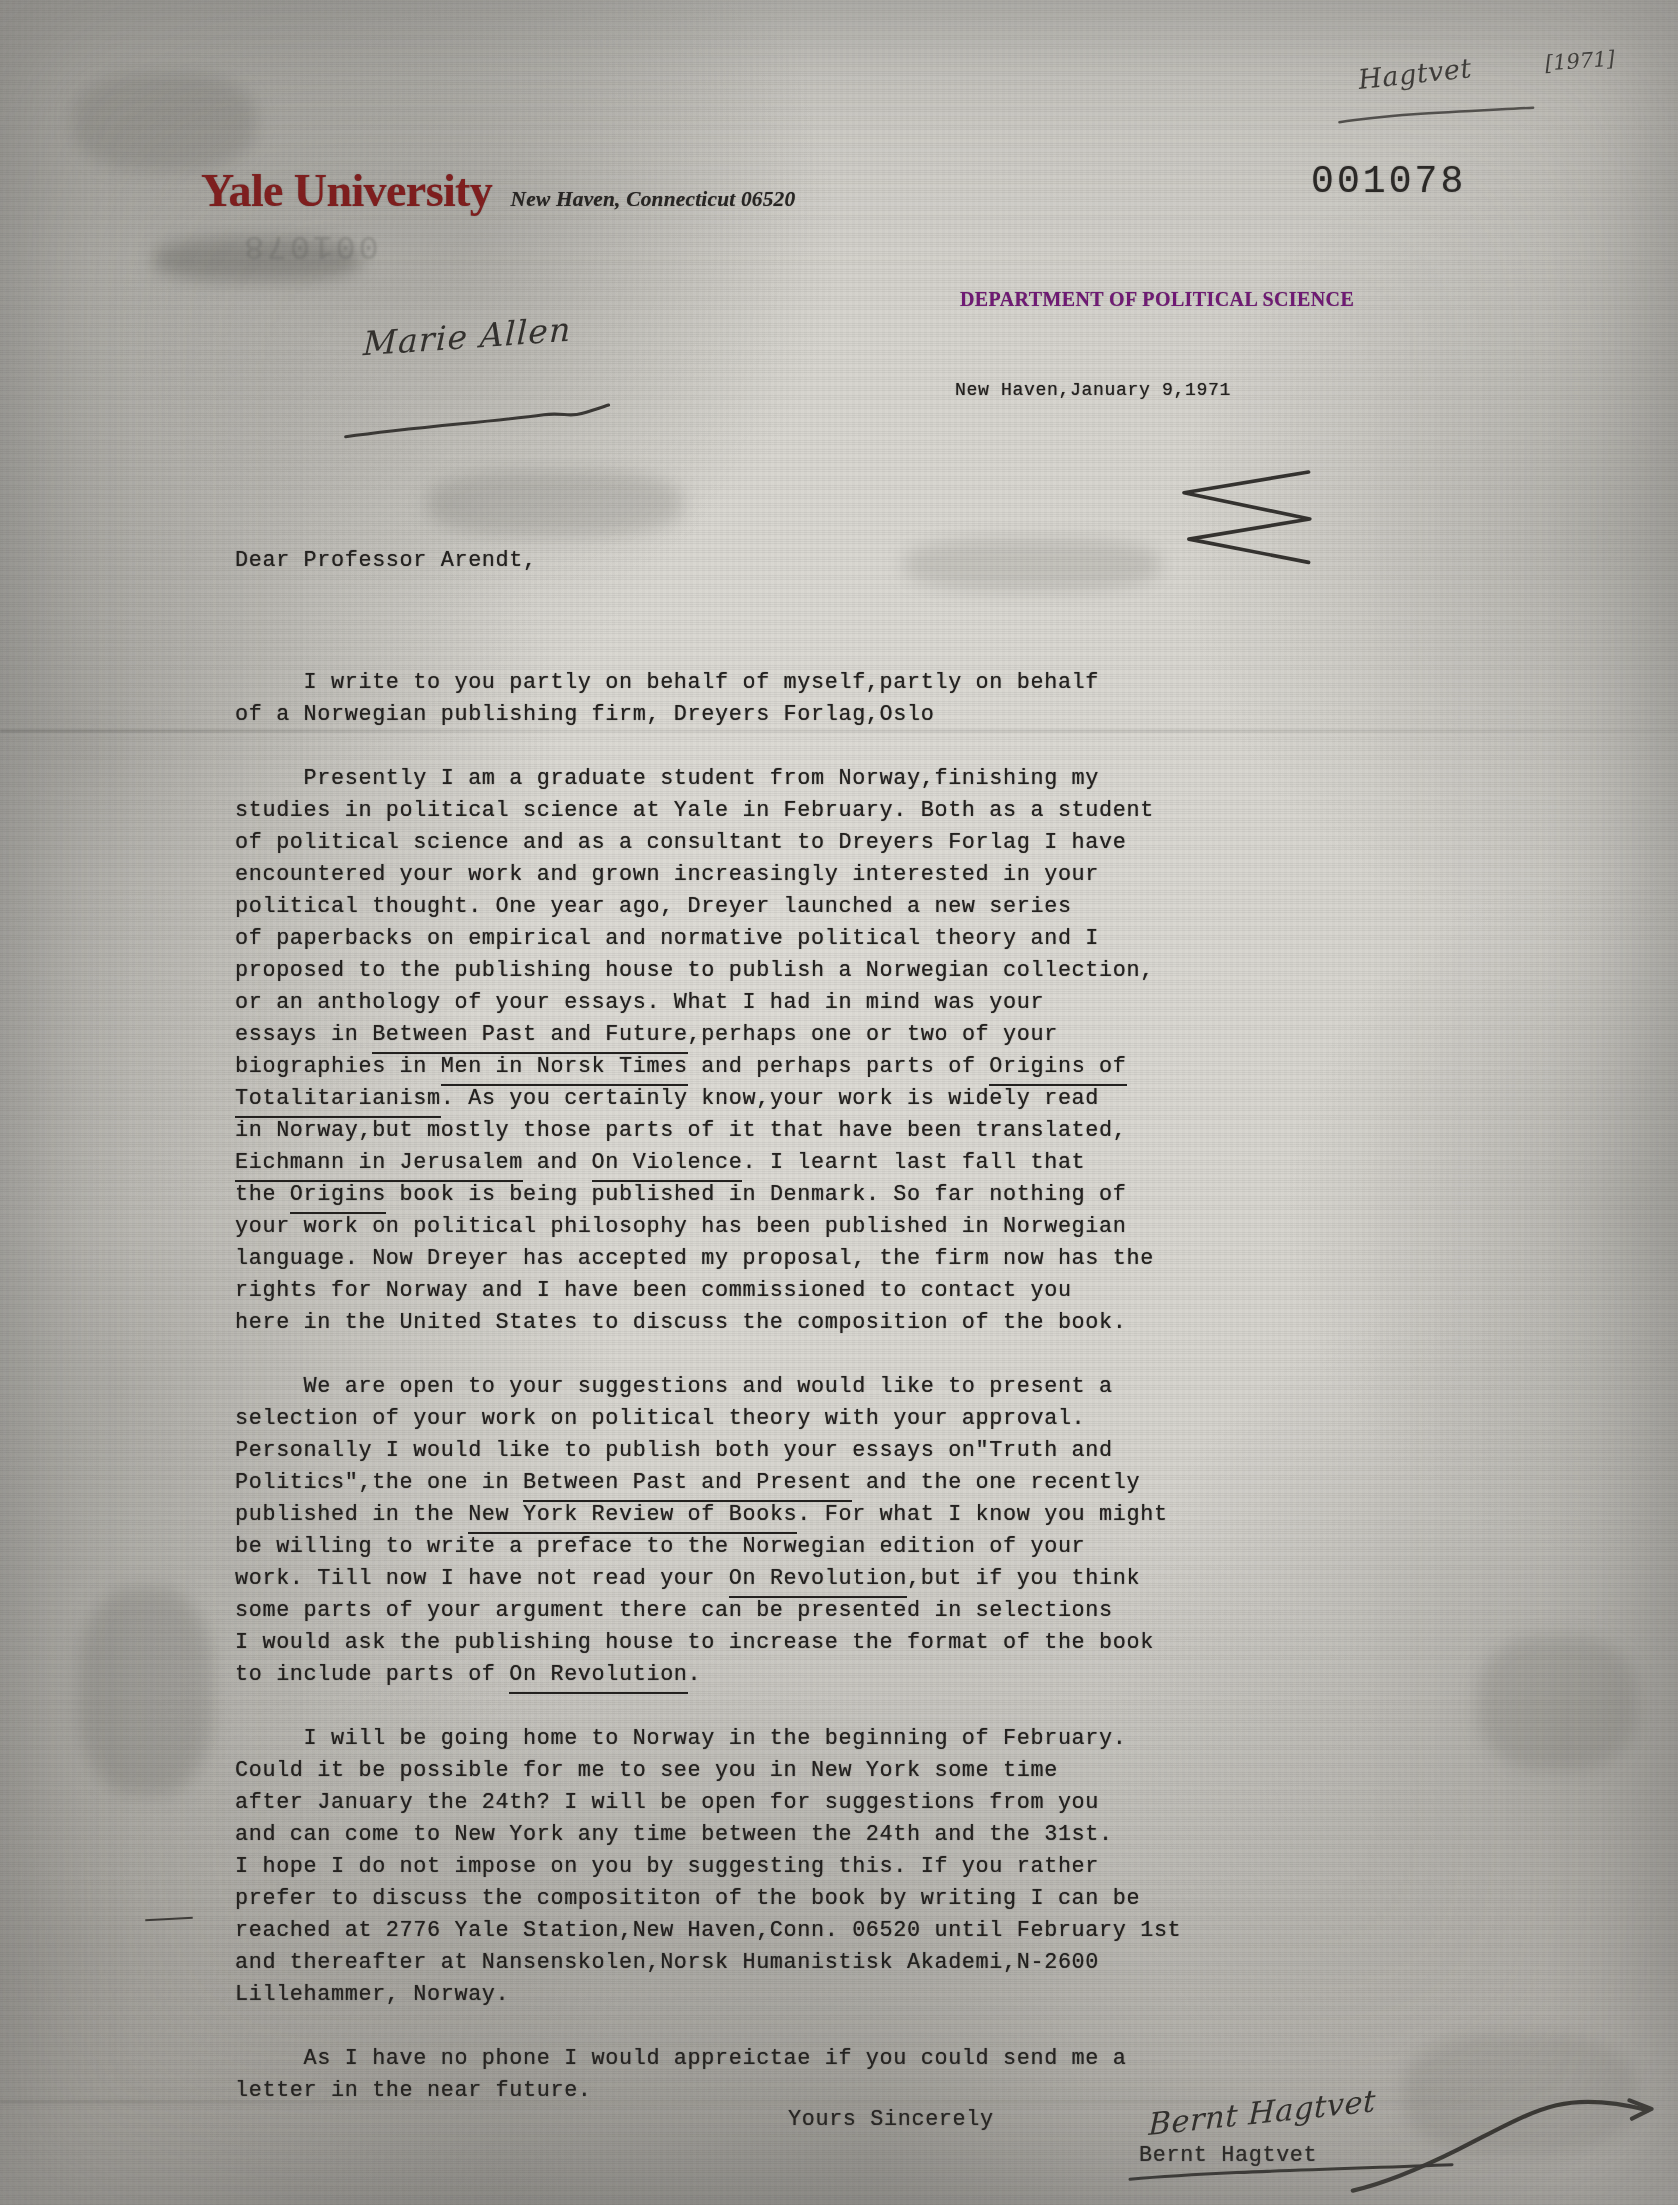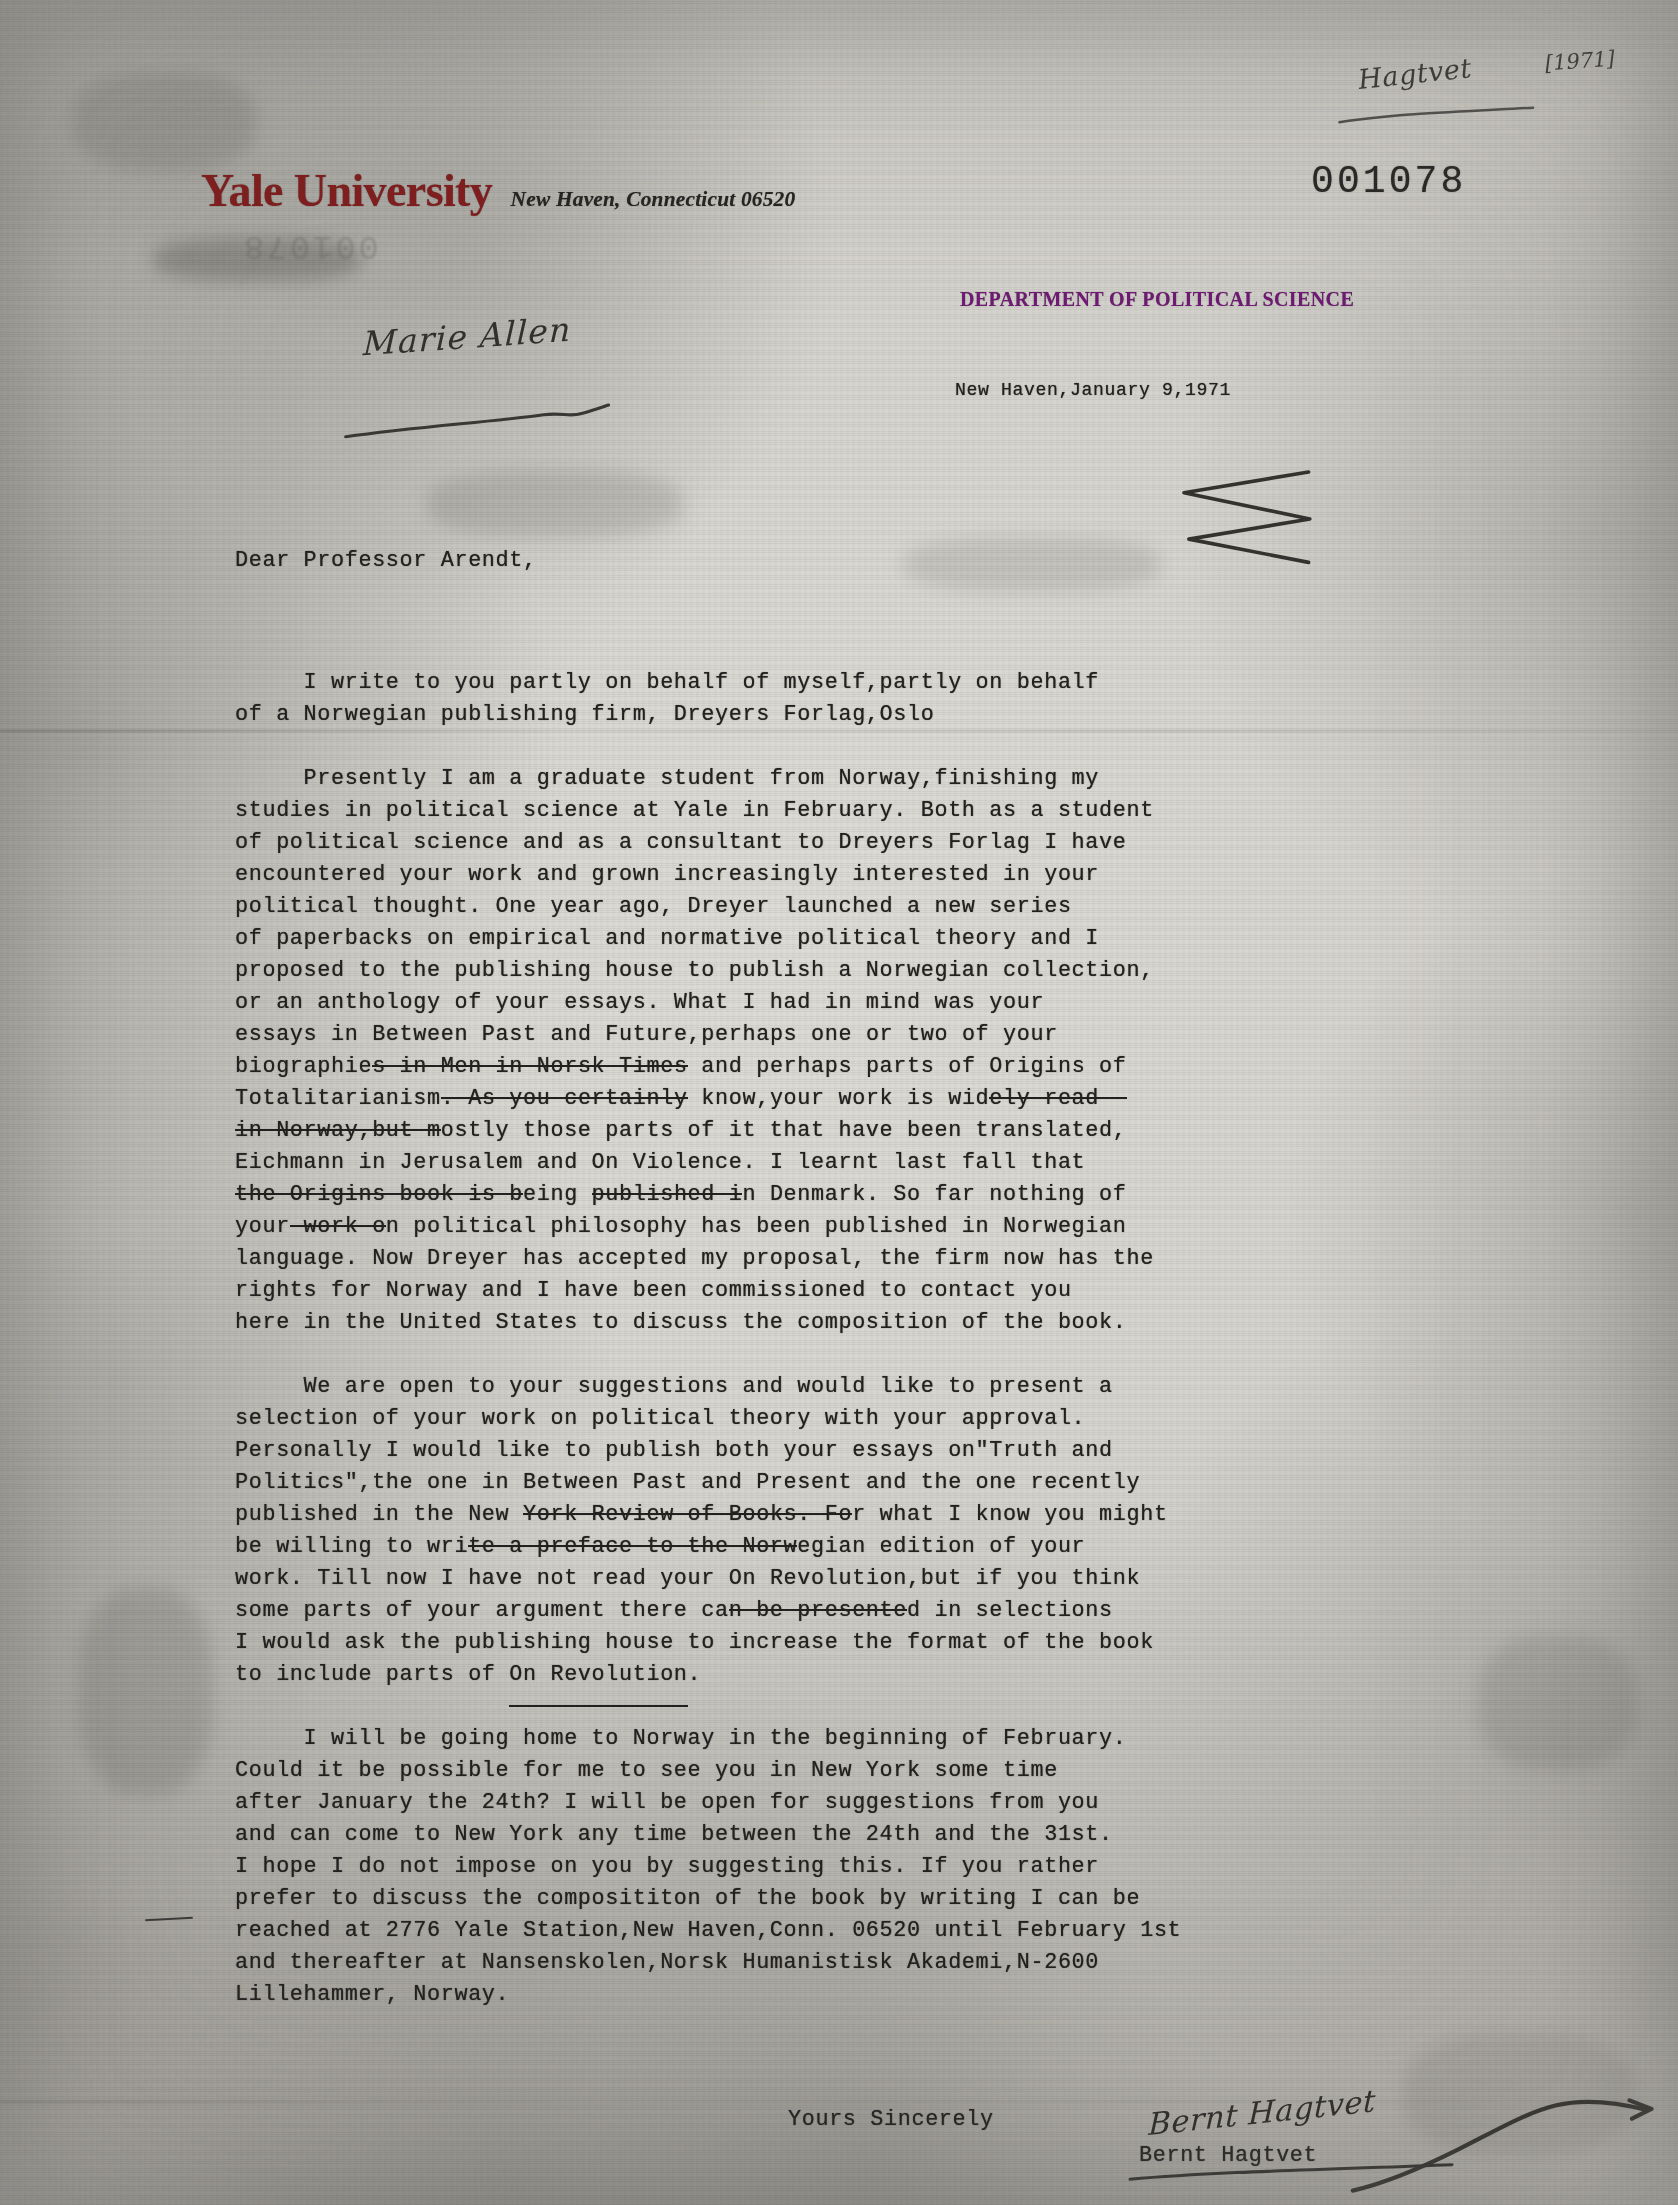--- a/index.html
+++ b/index.html
@@ -85,21 +85,21 @@
     left: 235px;
     top: 667px;
     font-size: 21.7px;
     line-height: 32px;
   }
   #body-text p { margin: 0; }
   #body-text .gap { display: block; height: 32px; }
   #body-text u {
     text-decoration: none;
     border-bottom: 2.1px solid #23211f;
-    padding-bottom: 18px;
+    padding-bottom: 5px;
   }
 
   .date-line {
     left: 955px;
     top: 380px;
     font-size: 18px;
     letter-spacing: 0.7px;
   }
   .salutation {
     left: 235px;
@@ -294,21 +294,22 @@
 <span>some parts of your argument there can be presented in selections</span>
 <span>I would ask the publishing house to increase the format of the book</span>
 <span>to include parts of <u>On Revolution</u>.</span></p><span class="gap"></span><p><span>     I will be going home to Norway in the beginning of February.</span>
 <span>Could it be possible for me to see you in New York some time</span>
 <span>after January the 24th? I will be open for suggestions from you</span>
 <span>and can come to New York any time between the 24th and the 31st.</span>
 <span>I hope I do not impose on you by suggesting this. If you rather</span>
 <span>prefer to discuss the composititon of the book by writing I can be</span>
 <span>reached at 2776 Yale Station,New Haven,Conn. 06520 until February 1st</span>
 <span>and thereafter at Nansenskolen,Norsk Humanistisk Akademi,N-2600</span>
-<span>Lillehammer, Norway.</span></p><span class="gap"></span></div>
+<span>Lillehammer, Norway.</span></p><span class="gap"></span><p><span>     As I have no phone I would appreictae if you could send me a</span>
+<span>letter in the near future.</span></p></div>
 
   <div class="typed closing-line">Yours Sincerely</div>
   <div class="typed signature-typed">Bernt Hagtvet</div>
 
   <div class="handwriting" id="annot-hagtvet">Hagtvet</div>
   <div class="handwriting" id="annot-year">[1971]</div>
   <div class="handwriting" id="annot-name">Marie Allen</div>
   <div class="handwriting" id="sig-hand">Bernt Hagtvet</div>
 
   <svg class="ink-stroke" style="left:1337px; top:104px; width:201px; height:24.4px;" viewBox="0 0 330 40">

